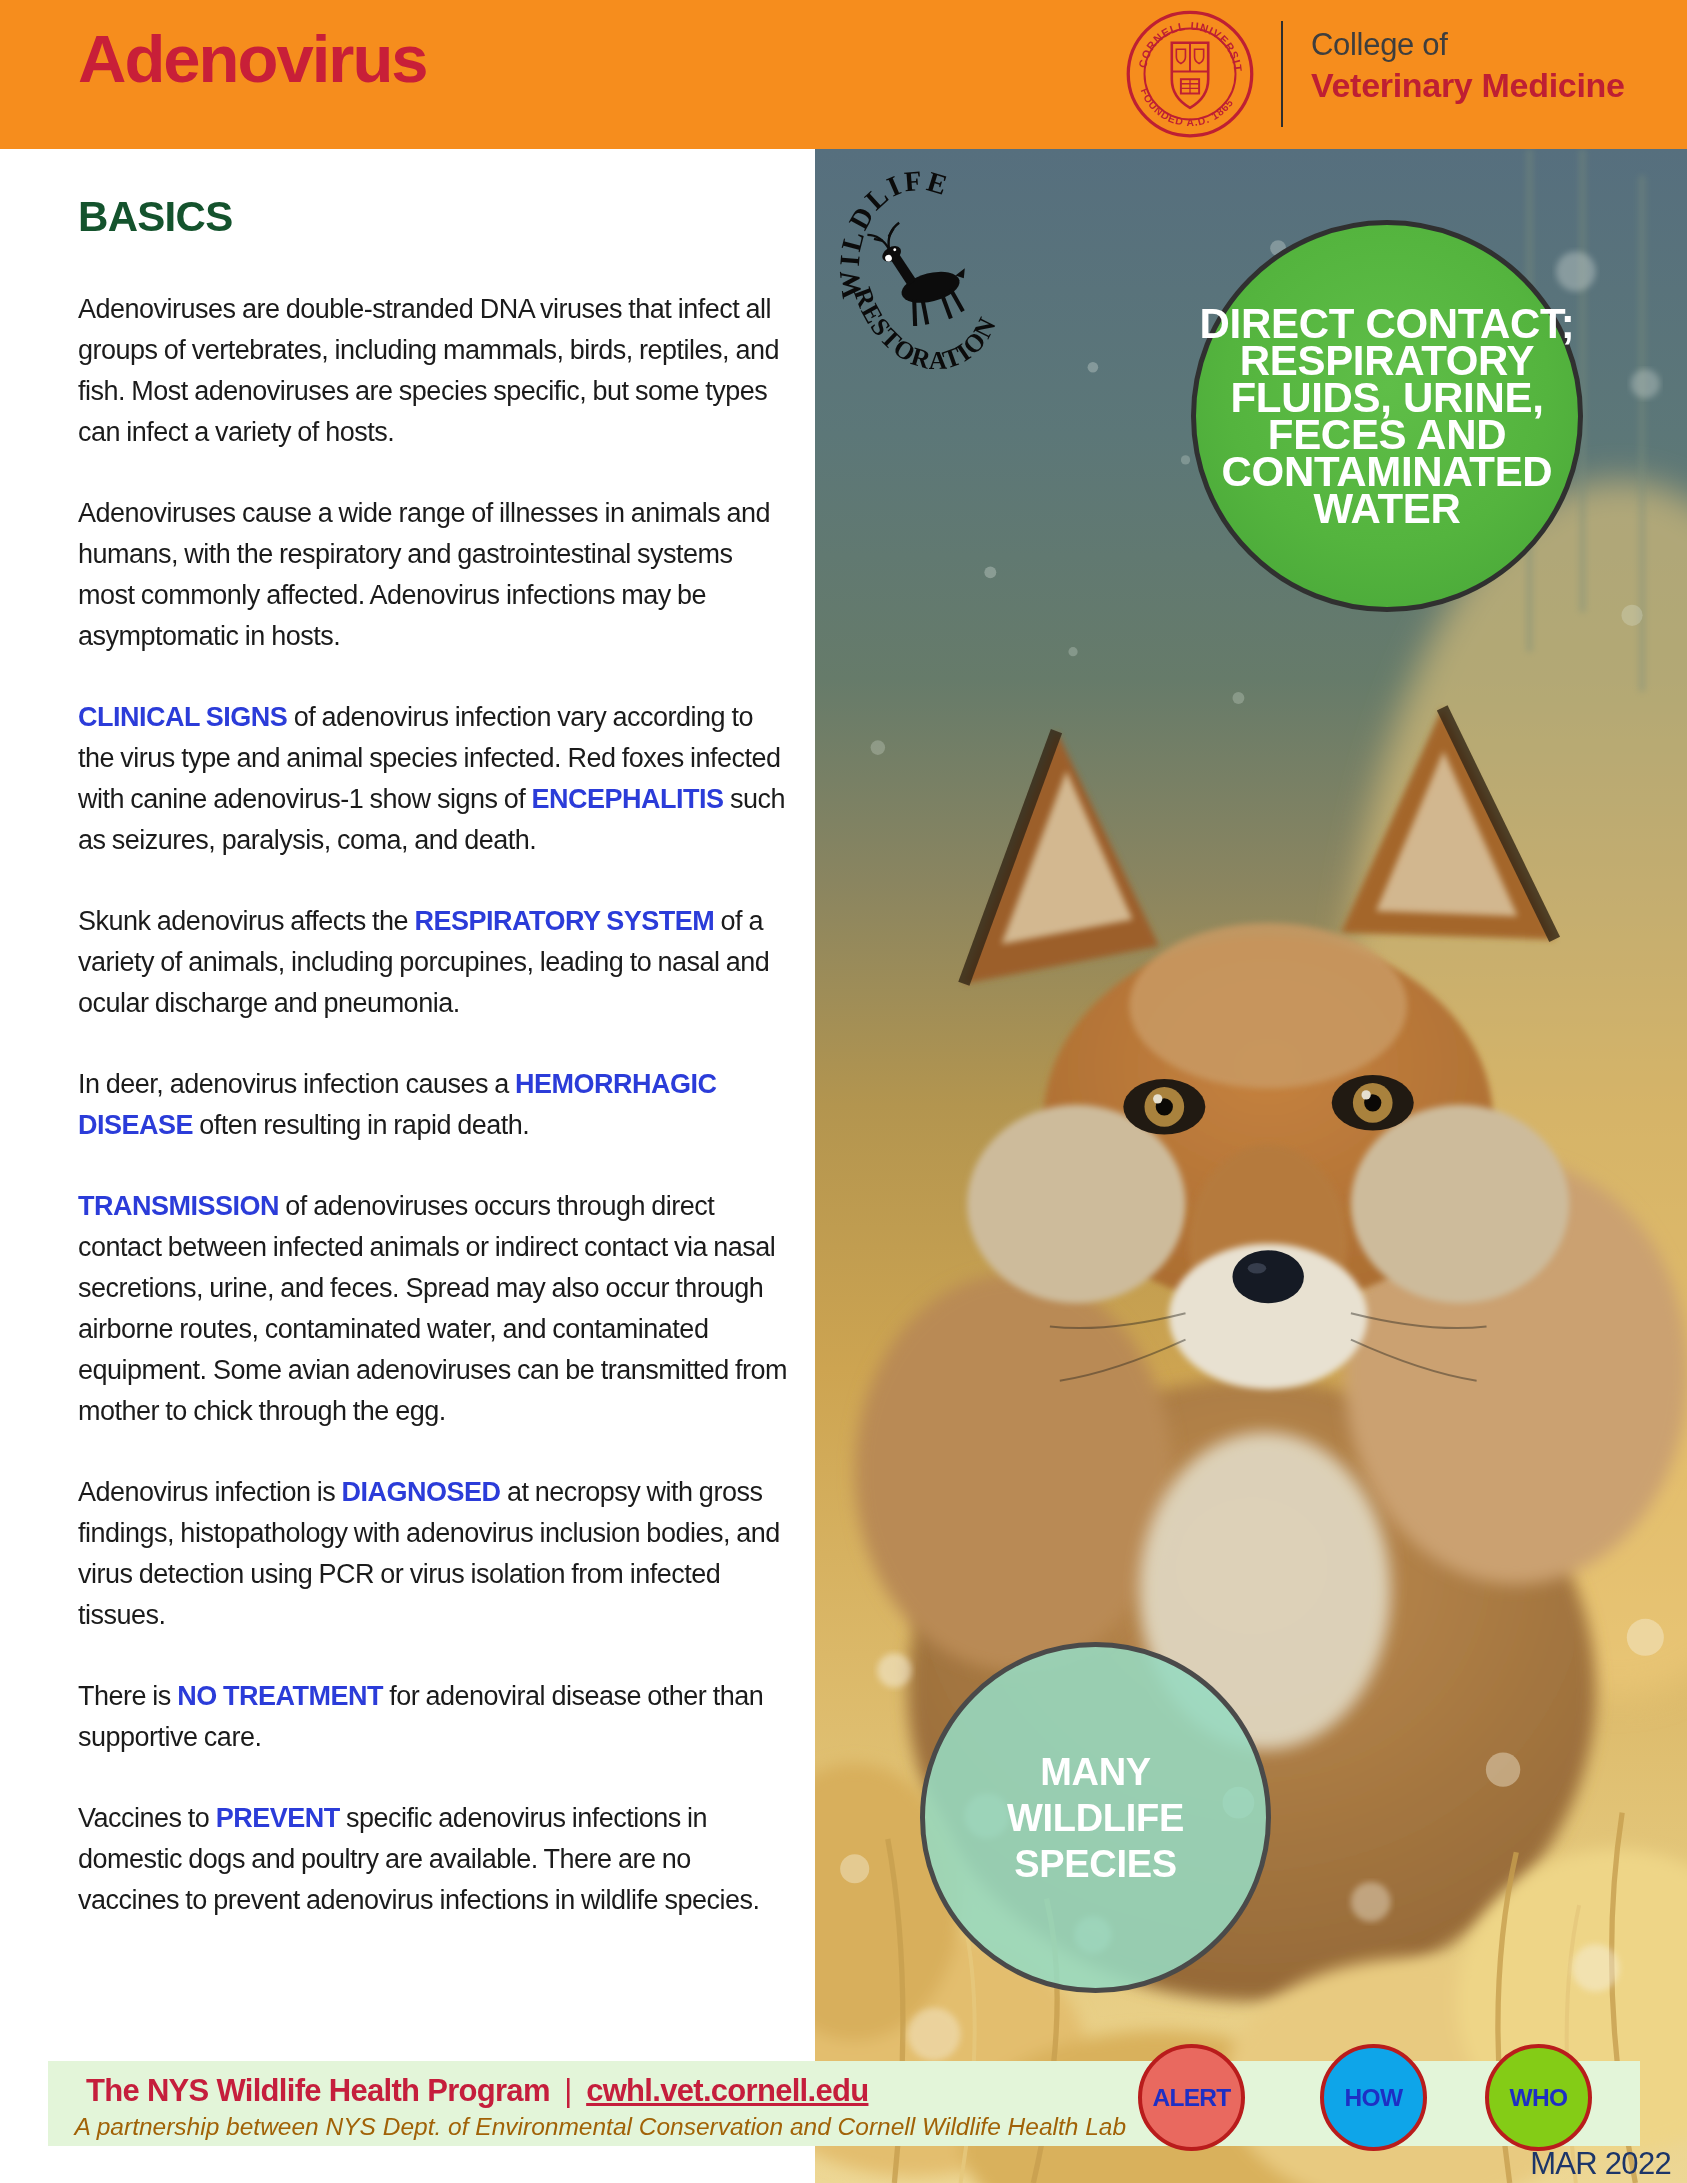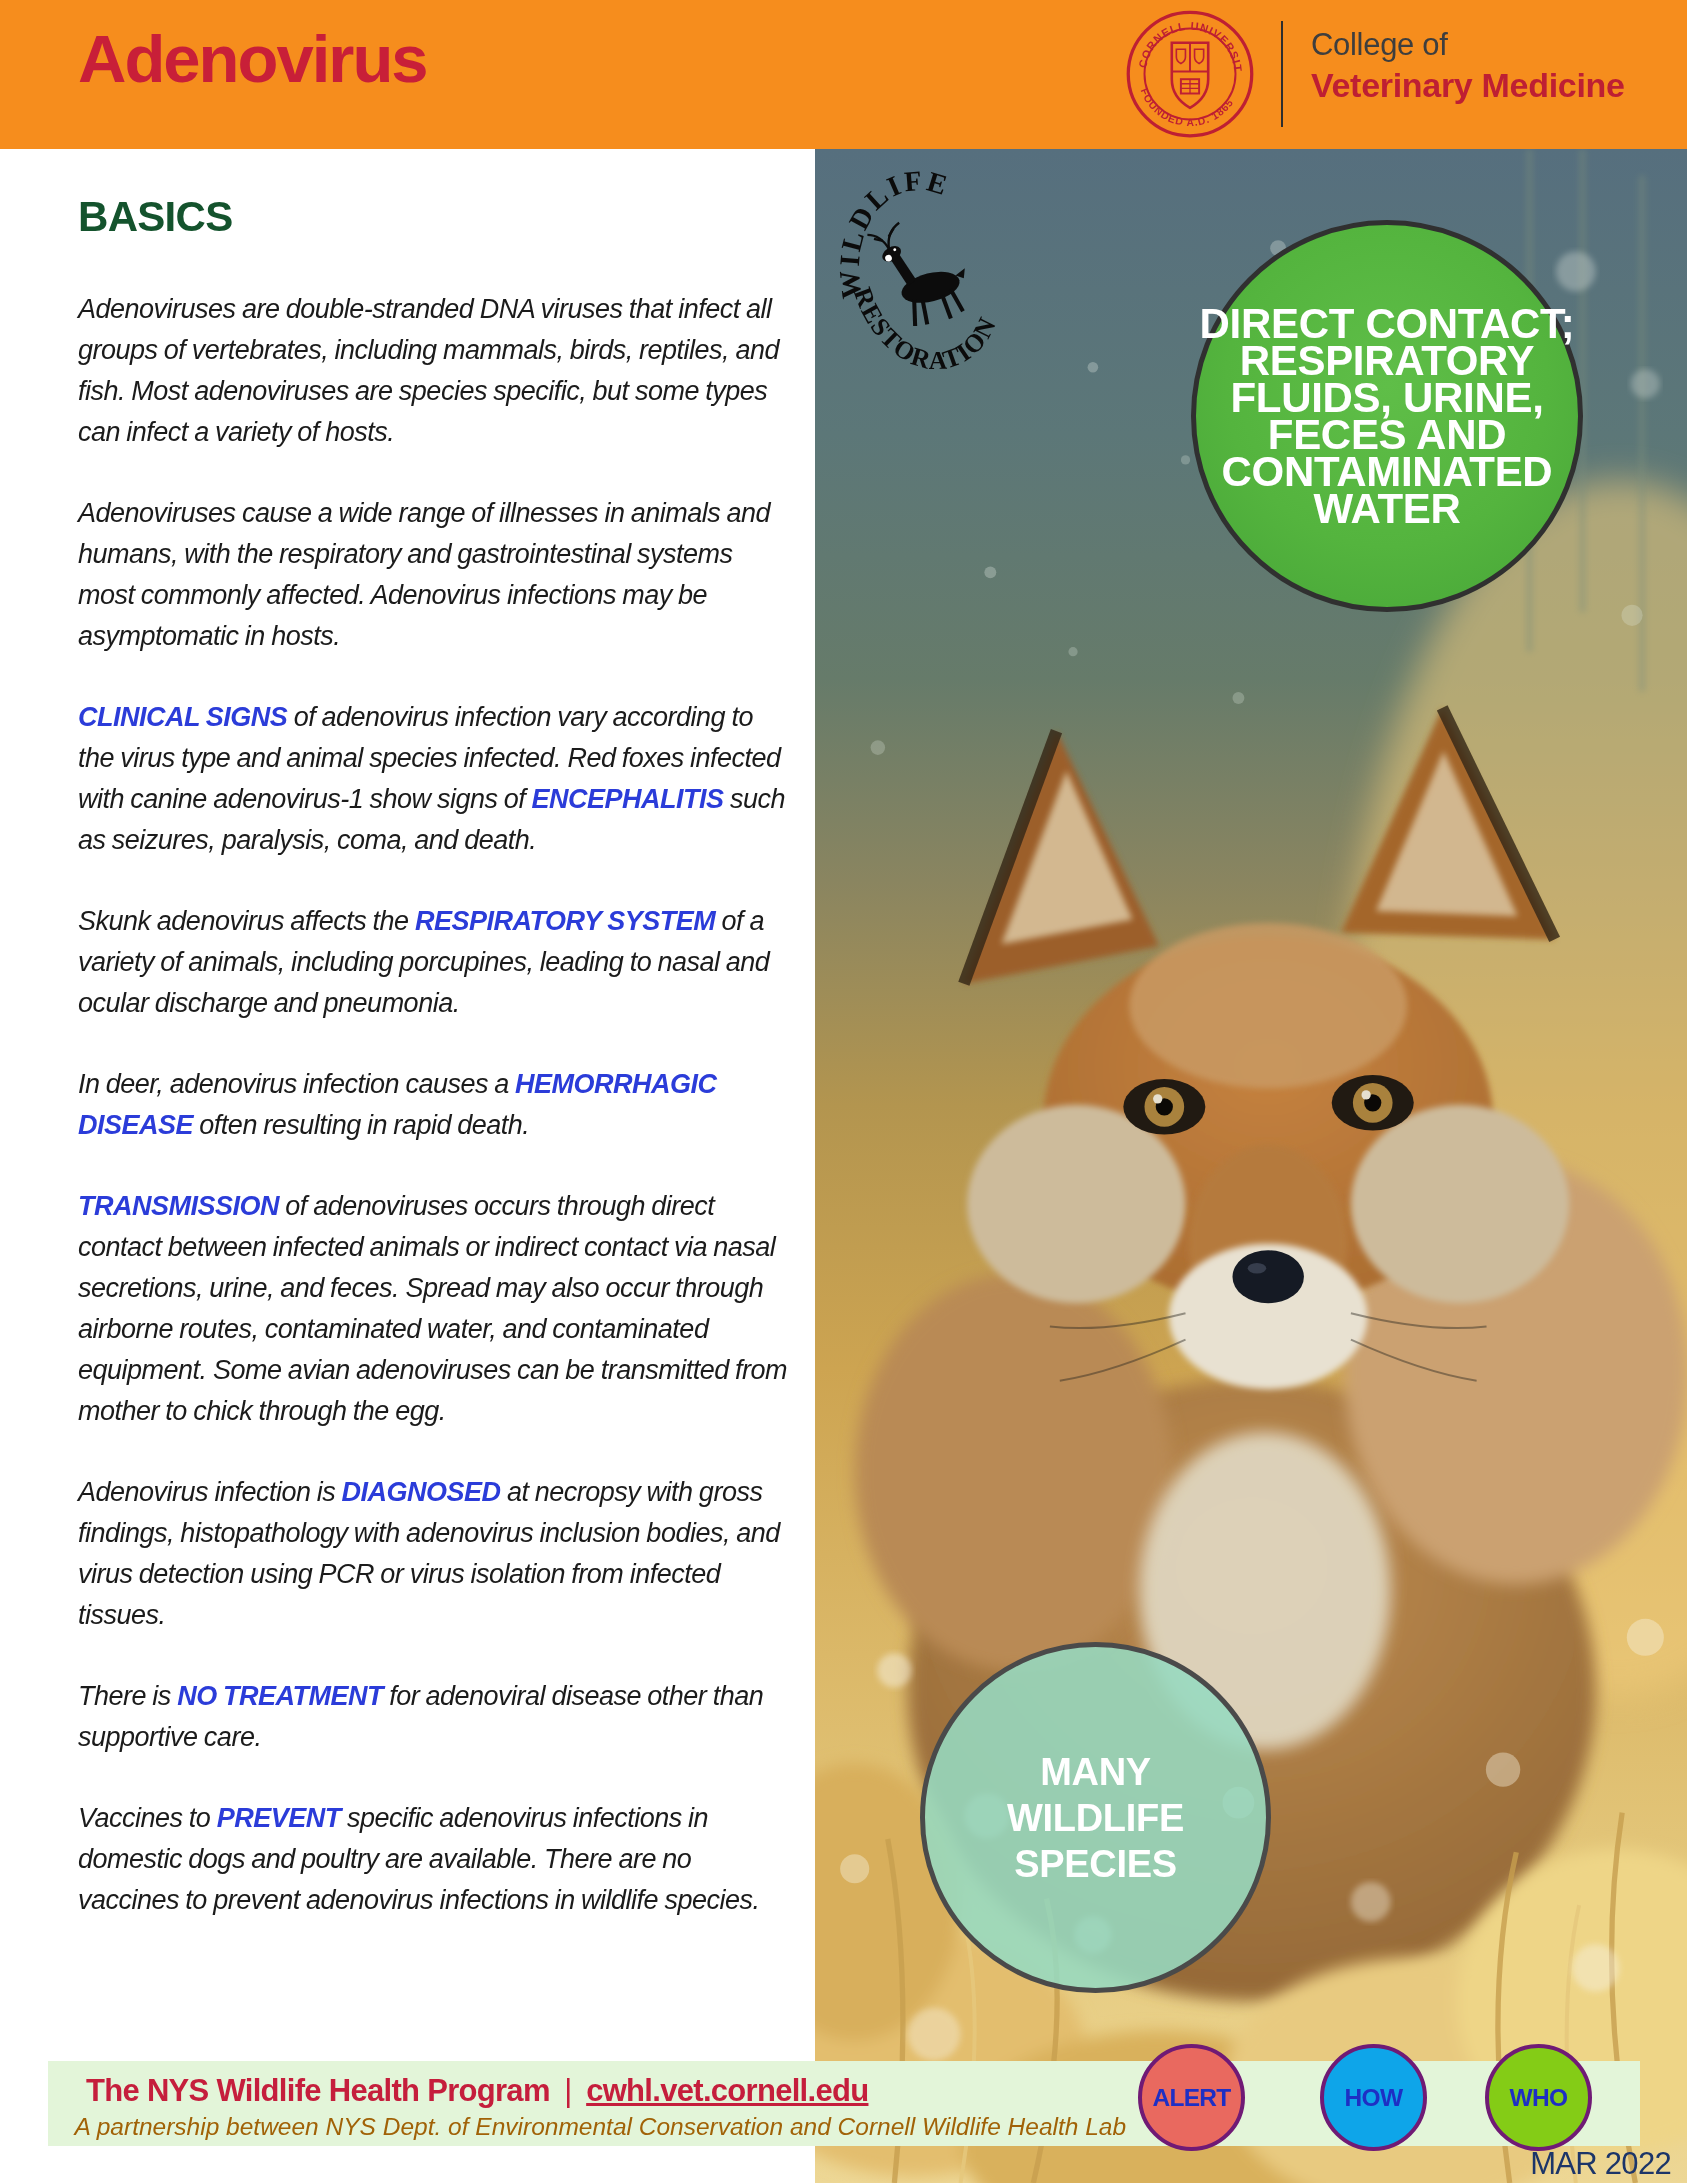--- a/index.html
+++ b/index.html
@@ -13,21 +13,21 @@
   .seal{position:absolute;left:1125px;top:9.3px;width:130px;height:130px;}
   .logo-divider{position:absolute;left:1281px;top:21px;width:2px;height:106px;background:#2e2e2e;}
   .college{position:absolute;left:1311px;top:28px;line-height:1.1;}
   .college .l1{font-size:31px;color:#3E3E3E;letter-spacing:-0.3px;}
   .college .l2{font-size:34px;font-weight:bold;color:#BE1F33;letter-spacing:-0.3px;margin-top:5.3px;}
 
   
   .content{position:absolute;left:78px;top:193px;width:709px;}
   .basics{font-size:42px;font-weight:bold;color:#14532d;letter-spacing:-0.7px;margin:0 0 48px 0;}
   .para{font-size:27px;color:#1B1B1B;line-height:41px;letter-spacing:-0.5px;
-        word-spacing:-0.7px;margin:5px 0 40px 0;font-style:italic;}
+        word-spacing:-0.7px;margin:5px 0 40px 0;}
   .kw{color:#2B3CD9;font-weight:bold;}
 
   
   .photo{position:absolute;left:815px;top:149px;width:872px;height:2034px;overflow:hidden;}
   .photo svg.bg{position:absolute;left:0;top:0;width:100%;height:100%;}
   .stamp{position:absolute;left:22.5px;top:12px;width:176px;height:216px;transform:rotate(-14deg);}
 
   .badge{position:absolute;border-radius:50%;display:flex;align-items:center;justify-content:center;
          text-align:center;color:#ffffff;font-weight:bold;white-space:pre-line;}
   .badge-green{left:376px;top:71px;width:382px;height:382px;border:5.3px solid #303030;
@@ -40,21 +40,21 @@
   .footer-band{position:absolute;left:48px;top:2061px;width:1592px;height:85px;
          background:#E3F5D9;z-index:5;}
   .footer-line1{position:absolute;left:38px;top:12px;font-size:31px;font-weight:bold;
          color:#C51E3C;letter-spacing:-0.7px;}
   .footer-line1 .sep{font-weight:normal;padding:0 6.6px;}
   .footer-url{color:#C51E3C;text-decoration:underline;}
   .footer-line2{position:absolute;left:26.5px;top:52px;font-family:Liberation Sans, sans-serif;
          font-style:italic;font-size:24.5px;color:#a16207;}
 
   .mini-circle{position:absolute;width:99px;height:99px;border-radius:50%;
-         border:4px solid #701a75;display:flex;align-items:center;justify-content:center;
+         border:4px solid #b91c1c;display:flex;align-items:center;justify-content:center;
          font-size:24.5px;font-weight:bold;color:#1E2FC4;letter-spacing:-0.7px;z-index:6;}
   .mc-alert{left:1138px;top:2044px;background:#E9695F;}
   .mc-how{left:1320px;top:2044px;background:#0ea5e9;}
   .mc-who{left:1485px;top:2044px;background:#84cc16;}
 
   .date{position:absolute;right:16px;top:2146px;font-size:31px;color:#1C3569;
         letter-spacing:-0.7px;z-index:6;}
 </style>
 </head>
 <body>

